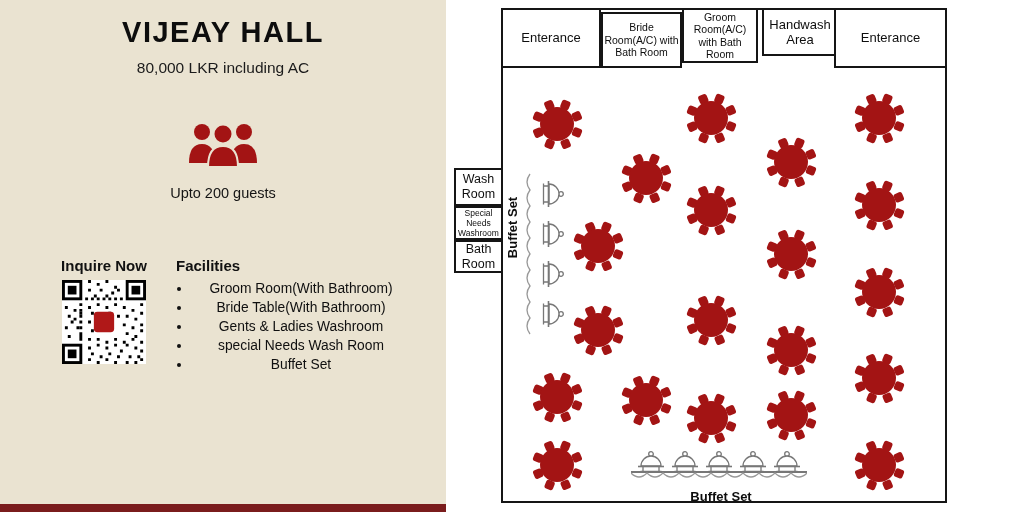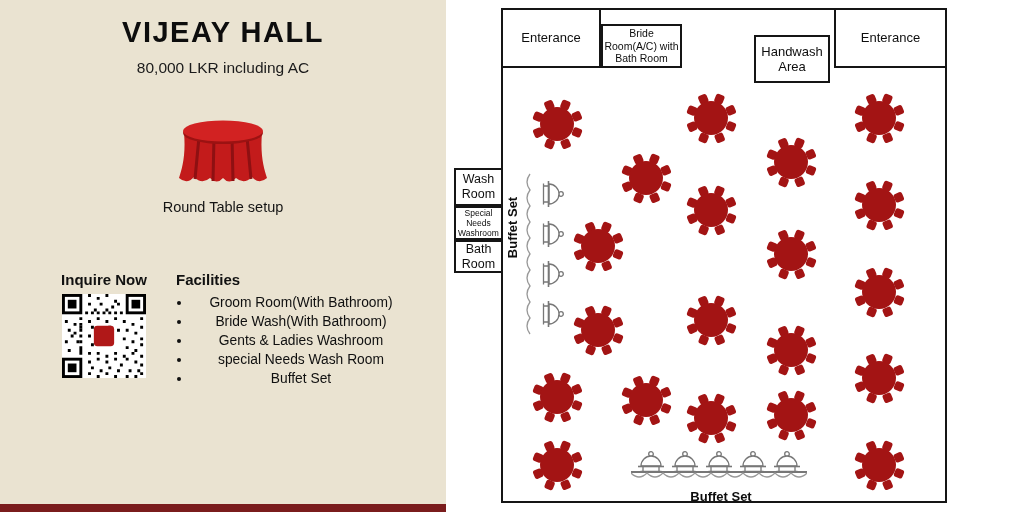--- a/index.html
+++ b/index.html
@@ -27,23 +27,23 @@
   .facilities-list li{font-size:13.8px;font-weight:500;line-height:19px;color:#101010;}
 
   
   .floor-plan{position:absolute;left:446px;top:0;width:578px;height:512px;background:#fff;}
   .hall-outline{position:absolute;left:55px;top:8px;width:446px;height:495px;
                 border:2px solid #151515;box-sizing:border-box;background:#fff;}
   .room{position:absolute;background:#fff;border:2px solid #151515;box-sizing:border-box;
         display:flex;align-items:center;justify-content:center;text-align:center;
         font-weight:500;color:#0e0e0e;line-height:1.18;padding:1px;}
   .room-entrance-left {left:55px; top:8px; width:100px;height:60px;font-size:13px;}
-  .room-bride        {left:155px;top:24px; width:81px; height:44px;font-size:10.5px;}
+  .room-bride        {left:155px;top:12px; width:81px; height:56px;font-size:10.5px;}
   .room-groom        {left:236px;top:8px; width:76px; height:55px;font-size:10.5px;}
-  .room-handwash     {left:308px;top:8px; width:76px; height:48px;font-size:13px;margin-top:27px;}
+  .room-handwash     {left:316px;top:8px; width:76px; height:48px;font-size:13px;}
   .room-entrance-right{left:388px;top:8px;width:113px;height:60px;font-size:13px;}
   .room-office  {left:8px;top:96px; width:49px;height:62px;font-size:12.5px;}
   .room-wash    {left:8px;top:168px;width:49px;height:38px;font-size:12.5px;}
   .room-special {left:8px;top:206px;width:49px;height:34px;font-size:8.5px;}
   .room-bath    {left:8px;top:240px;width:49px;height:33px;font-size:12.5px;}
 
   .buffet-v-label{position:absolute;left:24px;top:220px;width:84px;text-align:center;
                   transform:rotate(-90deg);font-weight:700;font-size:13px;color:#0d0d0d;}
   .buffet-v{position:absolute;left:76px;top:172px;}
   .buffet-b{position:absolute;left:185px;top:440px;}
@@ -62,27 +62,29 @@
 
 <div class="page">
 
   <aside class="left-panel">
 
     <h1 class="title">VIJEAY HALL</h1>
     <div class="subtitle">80,000 LKR including AC</div>
 
     <div class="features">
       <div class="feature">
-        <svg width="92" height="68" viewBox="0 0 92 68">
-          <path d="M7 14 C9 36 5 50 2 59 Q10 66 17 58 Q25 66 33 59 Q40 66 46 59 Q52 66 59 59 Q67 66 75 58 Q82 66 90 59 C87 50 83 36 85 14 Z" fill="#c31b1b"></path>
-          <path d="M22 18 L18 60 M37 18 L36 62 M55 18 L56 62 M70 18 L74 60" stroke="#8e1012" stroke-width="3" fill="none"></path>
-          <ellipse cx="46" cy="14" rx="40" ry="11" fill="#9c1212"></ellipse>
-          <ellipse cx="46" cy="12" rx="40" ry="10.5" fill="#d22222"></ellipse>
+        <svg width="80" height="54" viewBox="0 0 80 54">
+          <circle cx="19" cy="13" r="8" fill="#a31414"></circle>
+          <path d="M6 44 Q6 25 19 25 Q32 25 32 44 Z" fill="#a31414"></path>
+          <circle cx="61" cy="13" r="8" fill="#a31414"></circle>
+          <path d="M48 44 Q48 25 61 25 Q74 25 74 44 Z" fill="#a31414"></path>
+          <circle cx="40" cy="15" r="9.5" fill="#a31414" stroke="#eae3d1" stroke-width="2"></circle>
+          <path d="M25 48 Q25 27 40 27 Q55 27 55 48 Z" fill="#a31414" stroke="#eae3d1" stroke-width="2"></path>
         </svg>
-        <span class="feature-label">Round Table setup</span>
+        <span class="feature-label">Upto 200 guests</span>
       </div>
     </div>
 
     <div class="bottom">
       <div class="inquire-col">
         <div class="inquire-title">Inquire Now</div>
         <svg width="84" height="84" viewBox="0 0 29 29">
           <rect x="0" y="0" width="29" height="29" fill="#fff"></rect>
           <g fill="#000">
             <path d="M0 0h7v7h-7z"></path>
@@ -108,39 +110,42 @@
             <path d="M9 23h1v1h-1z M12 22h1v1h-1z M15 23h1v1h-1z M18 22h1v1h-1z M10 25h1v1h-1z M13 26h1v1h-1z M16 25h1v1h-1z M19 26h1v1h-1z M9 27h1v1h-1z M12 28h1v1h-1z M15 27h1v1h-1z M18 28h1v1h-1z M20 24h1v1h-1z"></path>
             <path d="M22 22h1v1h-1z M25 23h1v1h-1z M27 24h1v1h-1z M23 26h1v1h-1z M26 26h1v1h-1z M22 28h1v1h-1z M25 28h1v1h-1z M27 27h1v1h-1z"></path>
           </g>
           <rect x="11" y="11" width="7" height="7" rx="1.2" fill="#b01818"></rect>
         </svg>
       </div>
       <div class="facilities-col">
         <div class="facilities-title">Facilities</div>
         <ul class="facilities-list">
           <li>Groom Room(With Bathroom)</li>
-          <li>Bride Wash(With Bathroom)</li>
+          <li>Bride Table(With Bathroom)</li>
           <li>Gents &amp; Ladies Washroom</li>
           <li>special Needs Wash Room</li>
           <li>Buffet Set</li>
         </ul>
       </div>
     </div>
 
     <div class="maroon-strip"></div>
   </aside>
 
   <section class="floor-plan">
     <div class="hall-outline"></div>
 
     <div class="room room-entrance-left">
       <span>Enterance</span>
     </div>
     <div class="room room-bride">
       <span>Bride Room(A/C) with Bath Room</span>
+    </div>
+    <div class="room room-groom">
+      <span>Groom Room(A/C) with Bath Room</span>
     </div>
     <div class="room room-handwash">
       <span>Handwash Area</span>
     </div>
     <div class="room room-entrance-right">
       <span>Enterance</span>
     </div>
     <div class="room room-wash">
       <span>Wash Room</span>
     </div>

